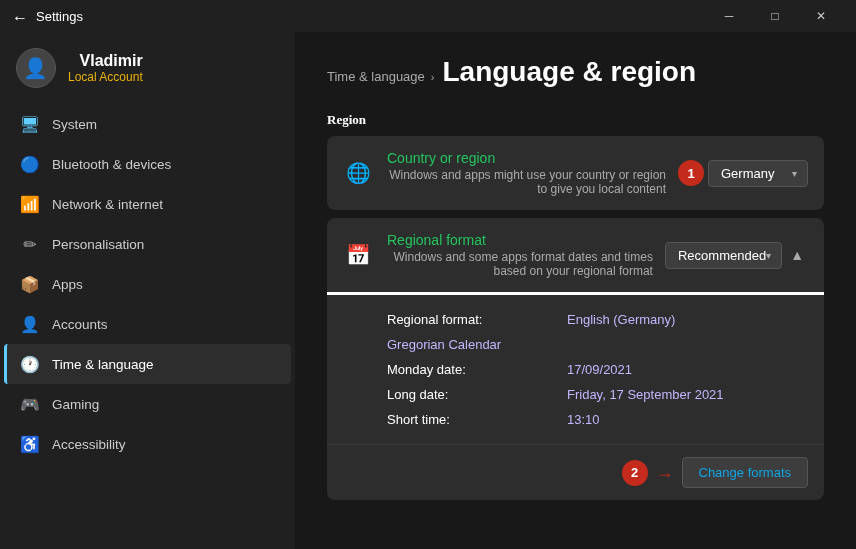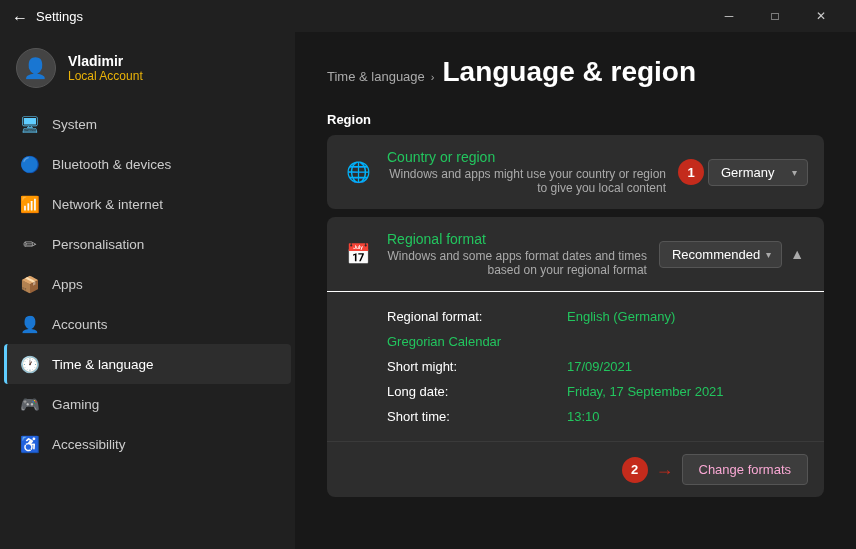--- a/index.html
+++ b/index.html
@@ -78,23 +78,24 @@
       border-radius: 50%;
       background: #444;
       display: flex;
       align-items: center;
       justify-content: center;
       font-size: 20px;
       color: #ccc;
       border: 1px solid #555;
     }
     .user-info .username {
-      font-size: 14px;
+      font-size: 16px;
       font-weight: 600;
       color: #fff;
+      text-align: right;
     }
     .user-info .account-type {
       font-size: 12px;
       color: #eab308;
     }
 
     
     .search-container {
       padding: 4px 12px 12px 12px;
       position: relative;
@@ -182,20 +183,21 @@
       font-weight: 600;
       color: #fff;
       margin-bottom: 20px;
     }
 
     .section-label {
       font-size: 13px;
       font-weight: 600;
       color: #fff;
       margin-bottom: 8px;
+      font-family: Liberation Serif, serif;
     }
 
     
     .card {
       background: #2d2d2d;
       border-radius: 8px;
       margin-bottom: 4px;
       overflow: hidden;
     }
 
@@ -237,53 +239,53 @@
     }
     .dropdown-btn {
       background: #3d3d3d;
       border: 1px solid #555;
       border-radius: 4px;
       color: #fff;
       font-size: 13px;
       padding: 5px 10px 5px 12px;
       display: flex;
       align-items: center;
-      gap: 6px;
+      gap: 0;
       cursor: pointer;
       min-width: 100px;
       justify-content: space-between;
     }
     .dropdown-chevron { font-size: 10px; color: #aaa; }
     .chevron-up-btn {
       background: none;
       border: none;
       color: #aaa;
       cursor: pointer;
       font-size: 14px;
       padding: 4px;
     }
 
     
     .card-details {
-      border-top: 1px solid #ffffff;
+      border-top: 3px solid #ffffff;
       padding: 12px 16px 12px 60px;
     }
     .detail-row {
       display: flex;
       padding: 5px 0;
       font-size: 13px;
     }
     .detail-label {
       color: #fff;
       width: 180px;
       flex-shrink: 0;
       font-weight: 400;
     }
     .detail-value {
-      color: #22c55e;
+      color: #c4b5fd;
       text-align: right;
     }
     .card-footer {
       border-top: 1px solid #3a3a3a;
       padding: 12px 16px 12px 60px;
       display: flex;
       justify-content: flex-end;
       align-items: center;
       gap: 12px;
     }
@@ -305,21 +307,21 @@
     .arrow-indicator {
       color: #c42b1c;
       font-size: 18px;
     }
 
     
     .change-formats-btn {
       background: #3d3d3d;
       border: 1px solid #555;
       border-radius: 4px;
-      color: #f9a8d4;
+      color: #0ea5e9;
       font-size: 13px;
       padding: 7px 16px;
       cursor: pointer;
       display: flex;
       align-items: center;
       gap: 8px;
     }
   </style>
 </head>
 <body>
@@ -436,21 +438,21 @@
 
       <div class="card-details">
         <div class="detail-row">
           <span class="detail-label">Regional format:</span>
           <span class="detail-value">English (Germany)</span>
         </div>
         <div class="detail-row">
           <span class="detail-value">Gregorian Calendar</span>
         </div>
         <div class="detail-row">
-          <span class="detail-label">Short might:</span>
+          <span class="detail-label">Monday date:</span>
           <span class="detail-value">17/09/2021</span>
         </div>
         <div class="detail-row">
           <span class="detail-label">Long date:</span>
           <span class="detail-value">Friday, 17 September 2021</span>
         </div>
         <div class="detail-row">
           <span class="detail-label">Short time:</span>
           <span class="detail-value">13:10</span>
         </div>

